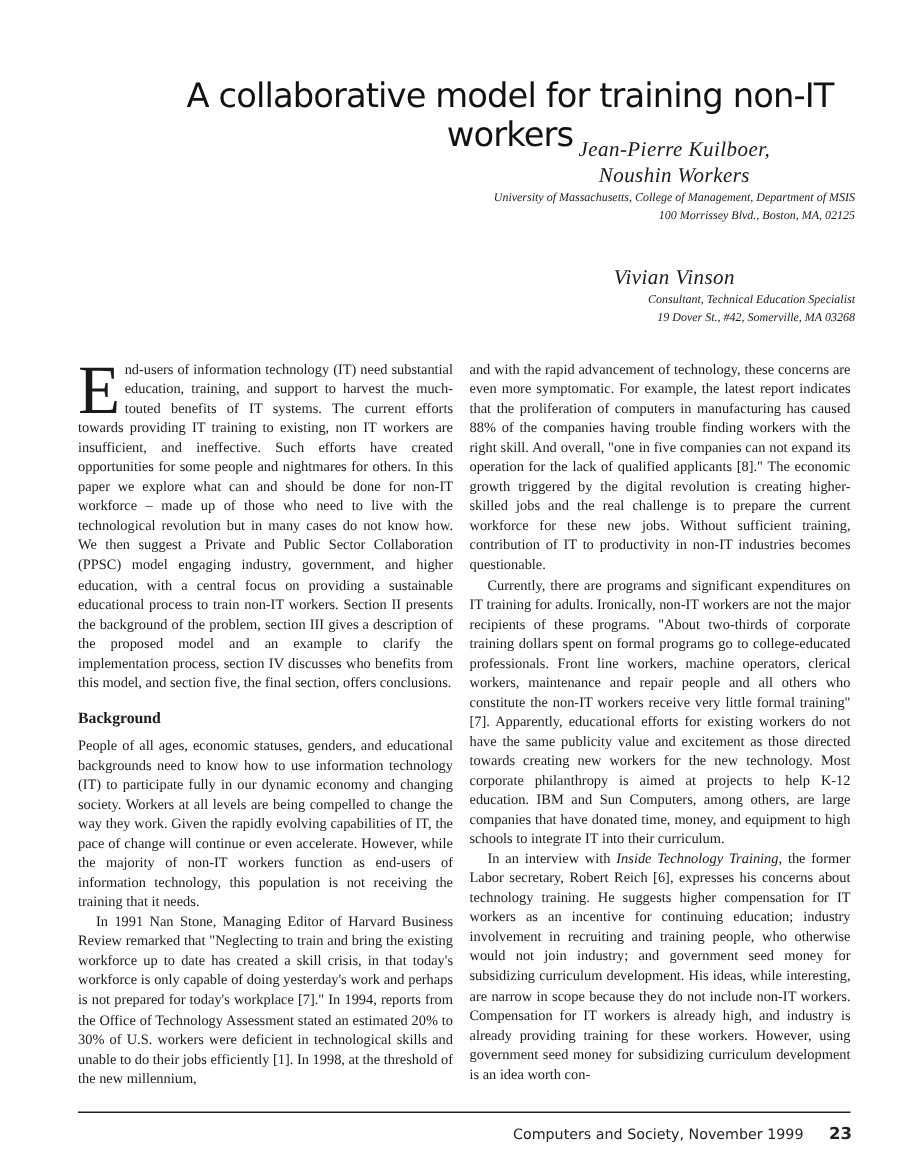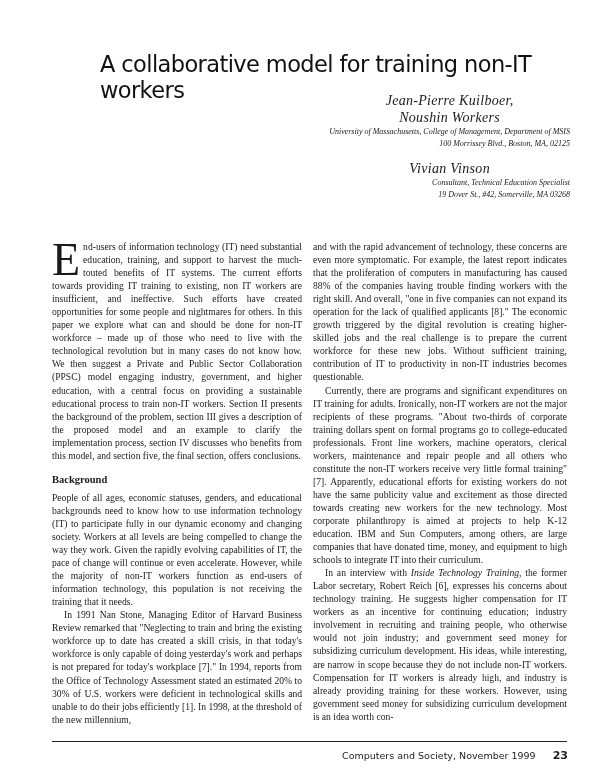--- a/index.html
+++ b/index.html
@@ -1,22 +1,22 @@
 <!DOCTYPE html>
 <html><head>
 <meta charset="utf-8">
 <style>
   html, body { margin:0; padding:0; background:#ffffff; }
   body { width:600px; height:776px; position:relative; overflow:hidden; color:#1a1a1a; }
-  .title { position:absolute; left:100px; top:36px; width:480px; text-align:left;
+  .title { position:absolute; left:100px; top:36px; width:480px; text-align:center;
     font-family:"DejaVu Sans", sans-serif; font-size:22.5px; letter-spacing:-0.6px; color:#111; font-weight:normal; }
   .authors { position:absolute; right:30px; top:92px; text-align:right; font-family:"Liberation Serif", serif; font-style:italic; }
   .author-name { font-size:14px; line-height:17px; letter-spacing:0.3px;text-align:center; }
   .affil { font-size:8px; line-height:12px; }
-  .author2 { margin-top:10px; }
+  .author2 { margin-top:27px; }
   .col { position:absolute; top:240px; width:250px; font-family:"Liberation Serif", serif;
     font-size:9.6px; line-height:13.05px; text-align:justify; color:#1a1a1a; }
   .col-left { left:52px; }
   .col-right { left:313px; width:254px; }
   .col p { margin:0; }
   .indent { text-indent:12px; }
   .dropcap { float:left; font-size:46px; line-height:38px; margin:1px 3px -2px 0; font-family:"Liberation Serif", serif; }
   .heading { font-weight:bold; font-size:10.5px; margin:11px 0 5px 0 !important; }
   .rule { position:absolute; left:52px; top:741px; width:515px; height:1.3px; background:#222; }
   .footer { position:absolute; right:32px; top:749px; font-family:"DejaVu Sans", sans-serif; font-size:9.5px; color:#222; }

